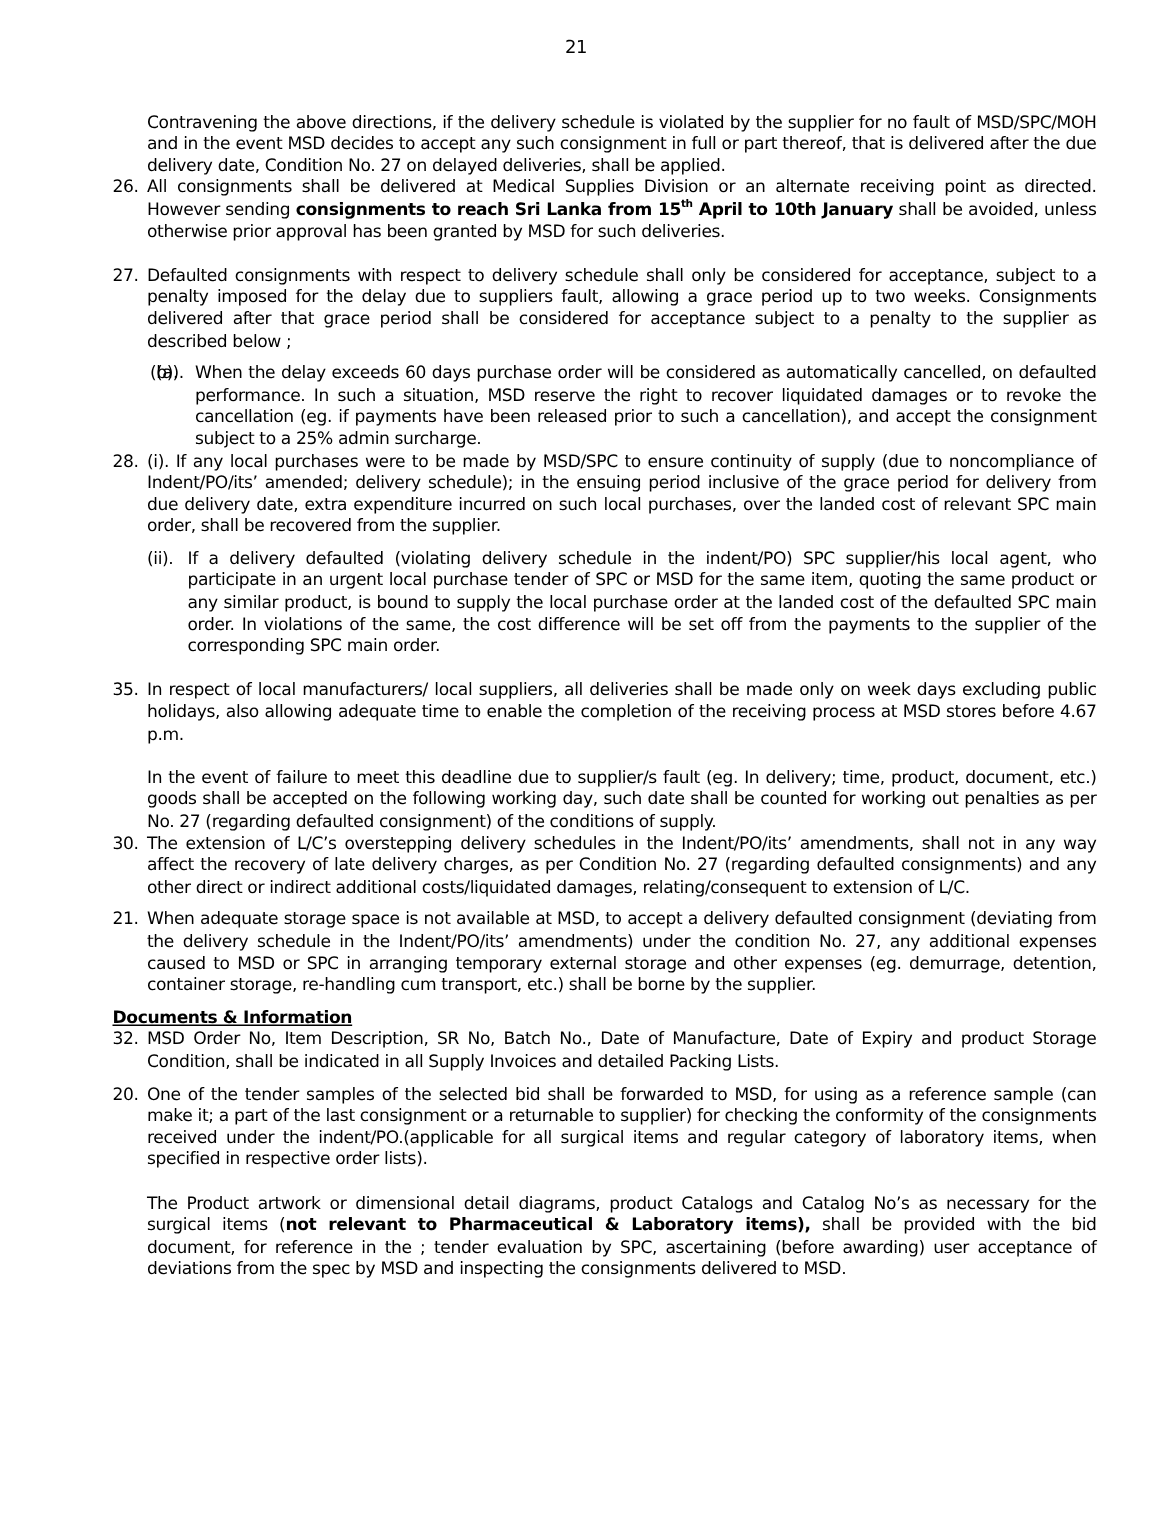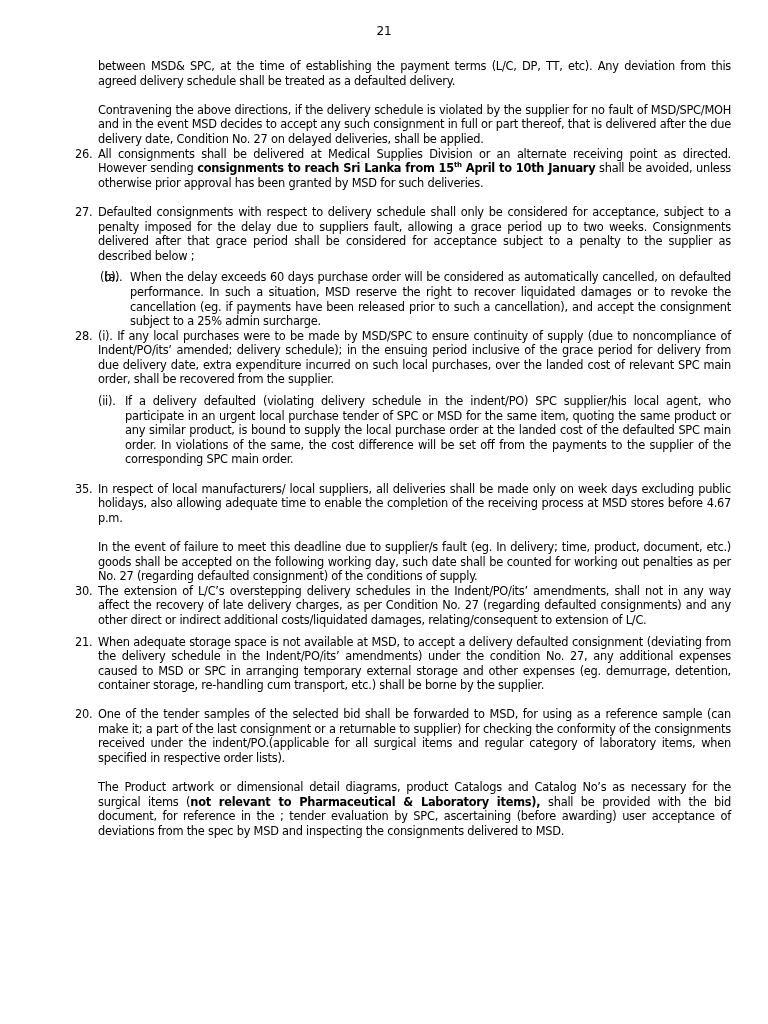--- a/index.html
+++ b/index.html
@@ -30,21 +30,20 @@
   .heading { font-weight: bold; text-decoration: underline; }
   sup { font-size: 7px; line-height: 0; vertical-align: super; }
 </style>
 </head>
 <body>
 
 <div class="page-num">21</div>
 
 <div class="content">
 
-  <p class="ind">between MSD&amp; SPC, at the time of establishing the payment terms (L/C, DP, TT, etc). Any deviation from this agreed delivery schedule shall be treated as a defaulted delivery.</p>
   <div class="gap"></div>
   <p class="ind">Contravening the above directions, if the delivery schedule is violated by the supplier for no fault of MSD/SPC/MOH and in the event MSD decides to accept any such consignment in full or part thereof, that is delivered after the due delivery date, Condition No. 27 on delayed deliveries, shall be applied.</p>
 
   <div class="item">
     <span class="num">26.</span>
     <span>All consignments shall be delivered at Medical Supplies Division or an alternate receiving point as directed. However sending </span><b>consignments to reach Sri Lanka from 15</b><b><sup>th</sup></b><b> April to 10th January</b><span> shall be avoided, unless otherwise prior approval has been granted by MSD for such deliveries.</span>
   </div>
   <div class="gap"></div>
 
   <div class="item">
@@ -83,20 +82,25 @@
     <span>The extension of L/C’s overstepping delivery schedules in the Indent/PO/its’ amendments, shall not in any way affect the recovery of late delivery charges, as per Condition No. 27 (regarding defaulted consignments) and any other direct or indirect additional costs/liquidated damages, relating/consequent to extension of L/C.</span>
   </div>
   <div class="gap-s"></div>
 
   <div class="item">
     <span class="num">21.</span>
     <span>When adequate storage space is not available at MSD, to accept a delivery defaulted consignment (deviating from the delivery schedule in the Indent/PO/its’ amendments) under the condition No. 27, any additional expenses caused to MSD or SPC in arranging temporary external storage and other expenses (eg. demurrage, detention, container storage, re-handling cum transport, etc.) shall be borne by the supplier.</span>
   </div>
   <div class="gap-s"></div>
 
+  <p class="heading">Documents &amp; Information</p>
+  <div class="item">
+    <span class="num">32.</span>
+    <span>MSD Order No, Item Description, SR No, Batch No., Date of Manufacture, Date of Expiry and product Storage Condition, shall be indicated in all Supply Invoices and detailed Packing Lists.</span>
+  </div>
   <div class="gap-s"></div>
 
   <div class="item">
     <span class="num">20.</span>
     <span>One of the tender samples of the selected bid shall be forwarded to MSD, for using as a reference sample (can make it; a part of the last consignment or a returnable to supplier) for checking the conformity of the consignments received under the indent/PO.(applicable for all surgical items and regular category of laboratory items, when specified in respective order lists).</span>
   </div>
   <div class="gap"></div>
   <p class="ind"><span>The Product artwork or dimensional detail diagrams, product Catalogs and Catalog No’s as necessary for the surgical items (</span><b>not  relevant to Pharmaceutical &amp; Laboratory items),</b><span>  shall be provided with the bid document, for reference in the ; tender  evaluation by SPC, ascertaining (before awarding) user acceptance of deviations from the spec by MSD and inspecting the consignments delivered to MSD.</span></p>
 
 </div>

